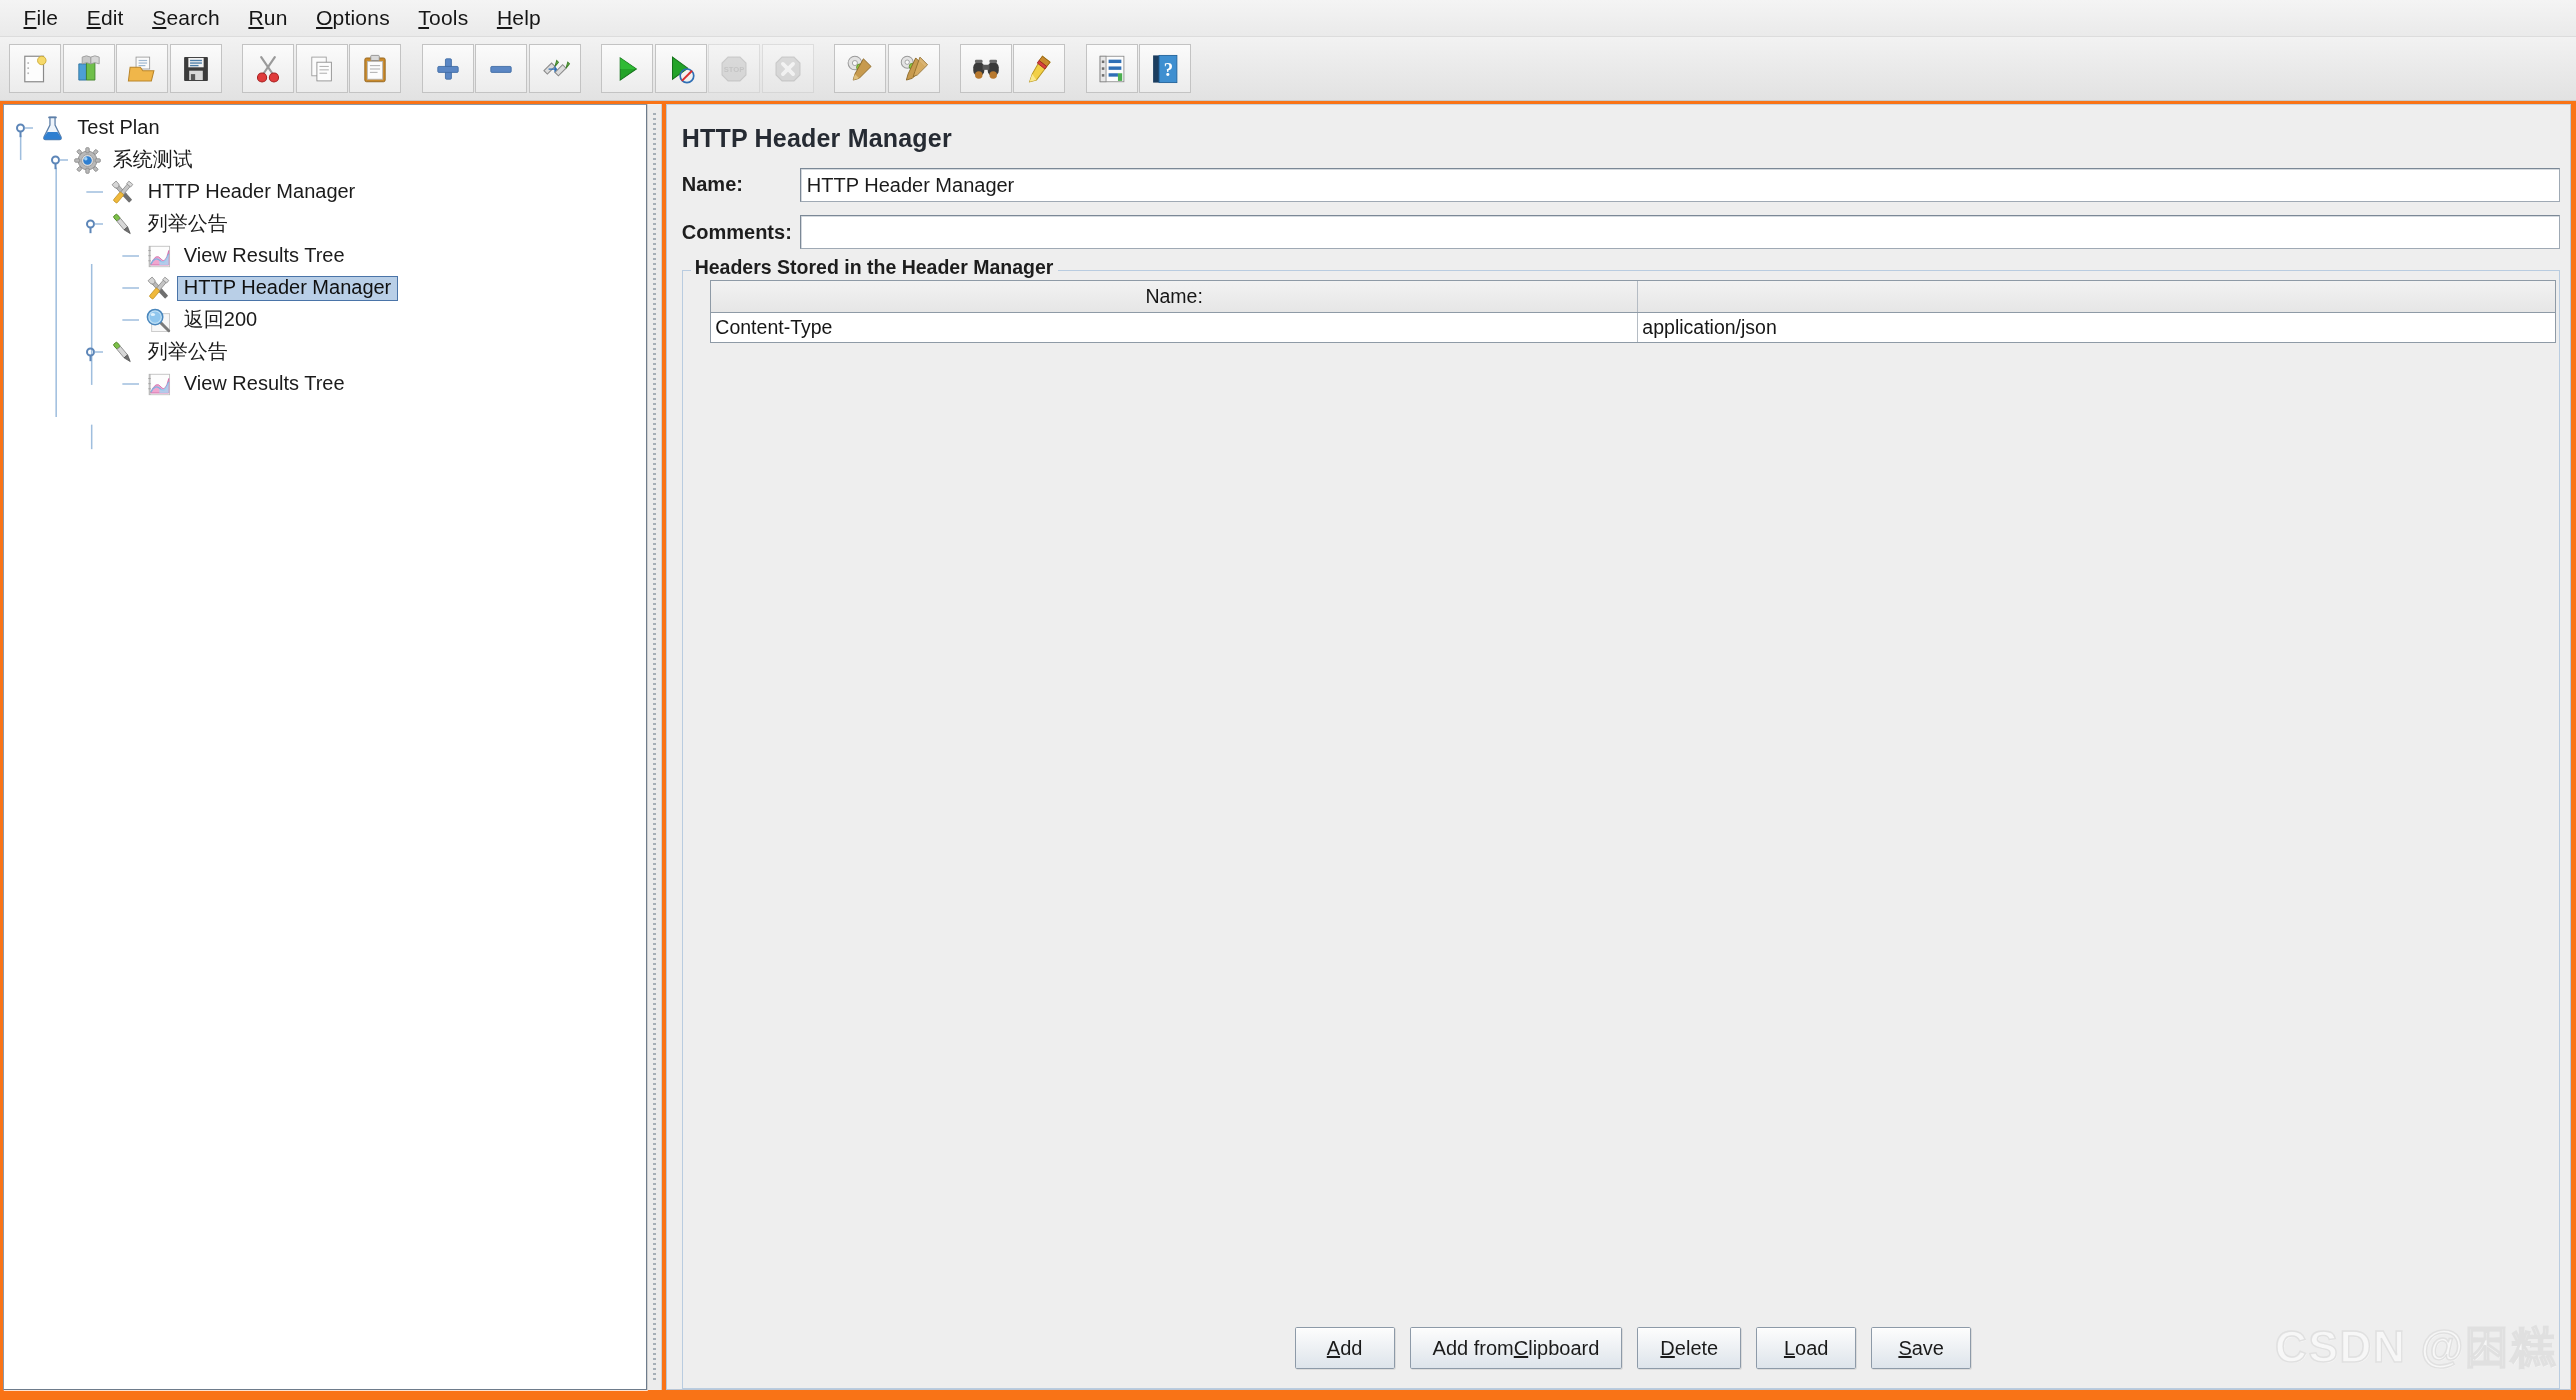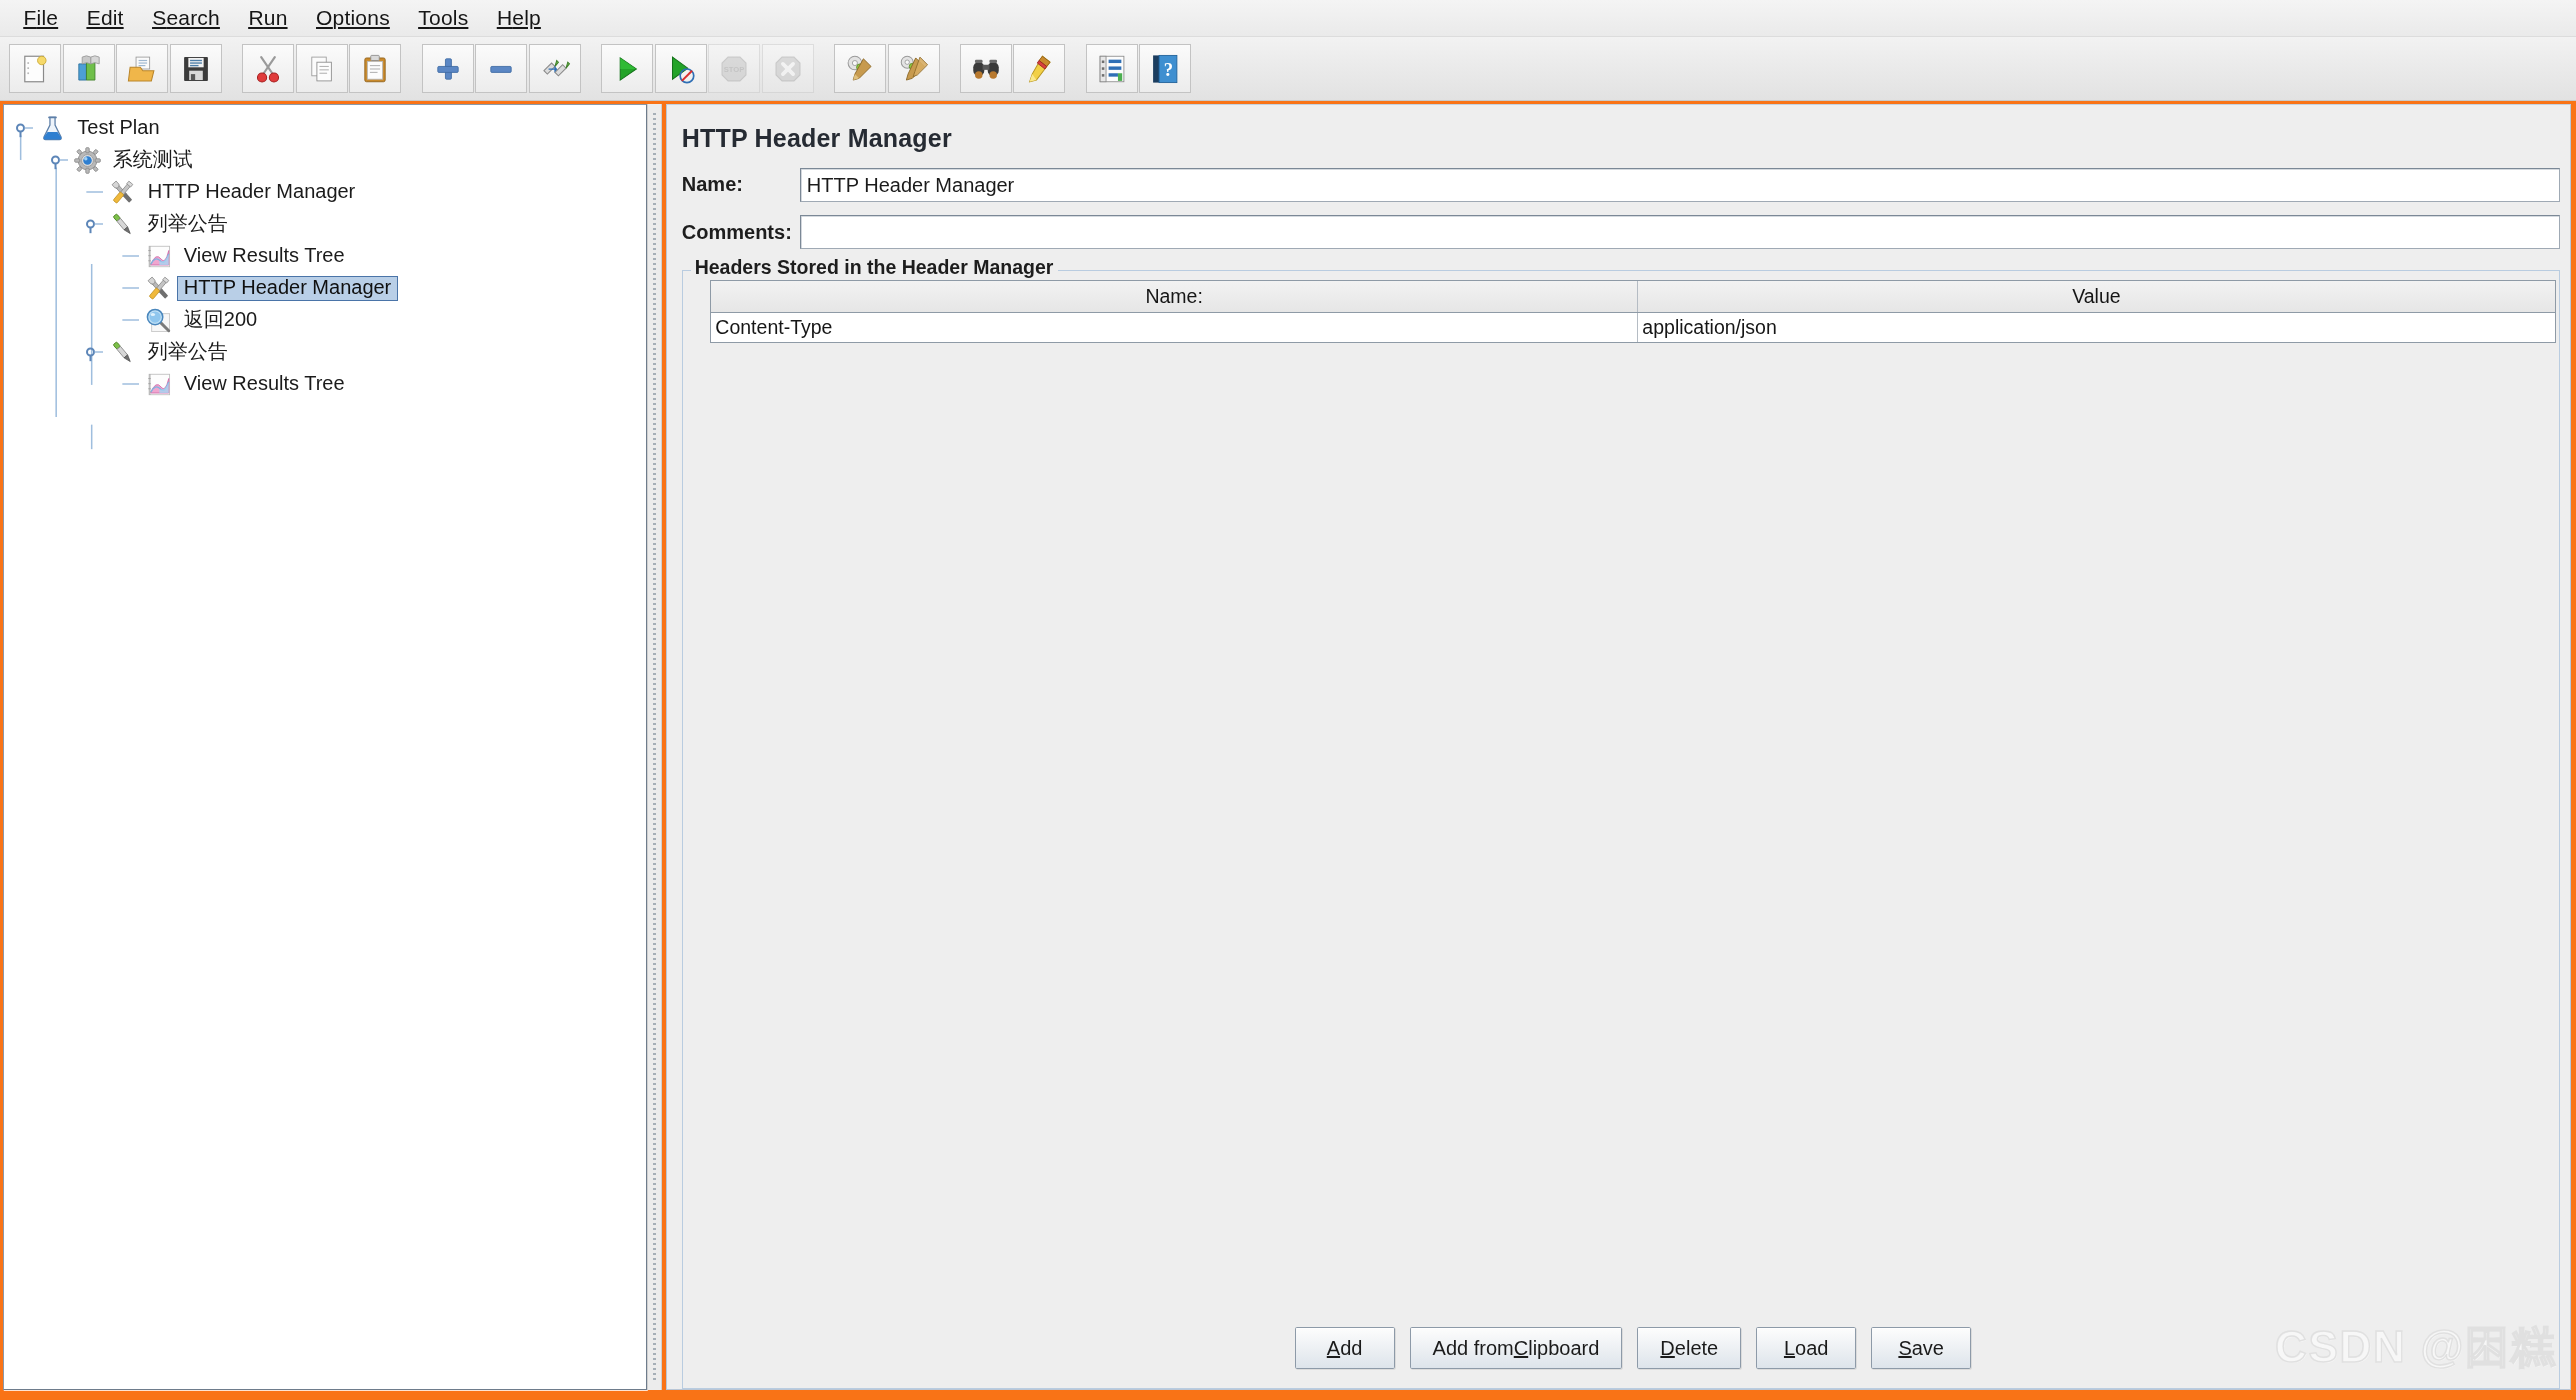--- a/index.html
+++ b/index.html
@@ -28,21 +28,20 @@
     flex: 0 0 37px;
     border-bottom: 0.8px solid #dcdcdc;
   }
   .menu-item {
     font-size: 21px;
     color: #161616;
     padding: 1.7px 15px 1.7px 13.5px;
     cursor: default;
     white-space: nowrap;
     letter-spacing: 0.2px;
-    text-decoration: underline;
   }
   .mn { text-decoration: underline; }
 
   
   .toolbar {
     height: 64px;
     flex: 0 0 64px;
     background: linear-gradient(to bottom, #f2f2f2 0%, #e9e9e9 55%, #e2e2e2 100%);
     display: flex;
     align-items: center;
@@ -776,21 +775,20 @@
 
       <div class="group">
         <div class="group-top-right"></div>
         <div class="group-title">Headers Stored in the Header Manager</div>
 
         <div class="group-inner">
 
           <div class="tbl">
             <div class="tbl-head">
               <div class="th c1">Name:</div>
-              <div class="th c2">Value</div>
             </div>
             <div class="tbl-row">
               <div class="td c1">Content-Type</div>
               <div class="td c2">application/json</div>
             </div>
           </div>
 
           <div class="tbl-body-fill"></div>
 
           <div class="btnbar" id="btnbar">

